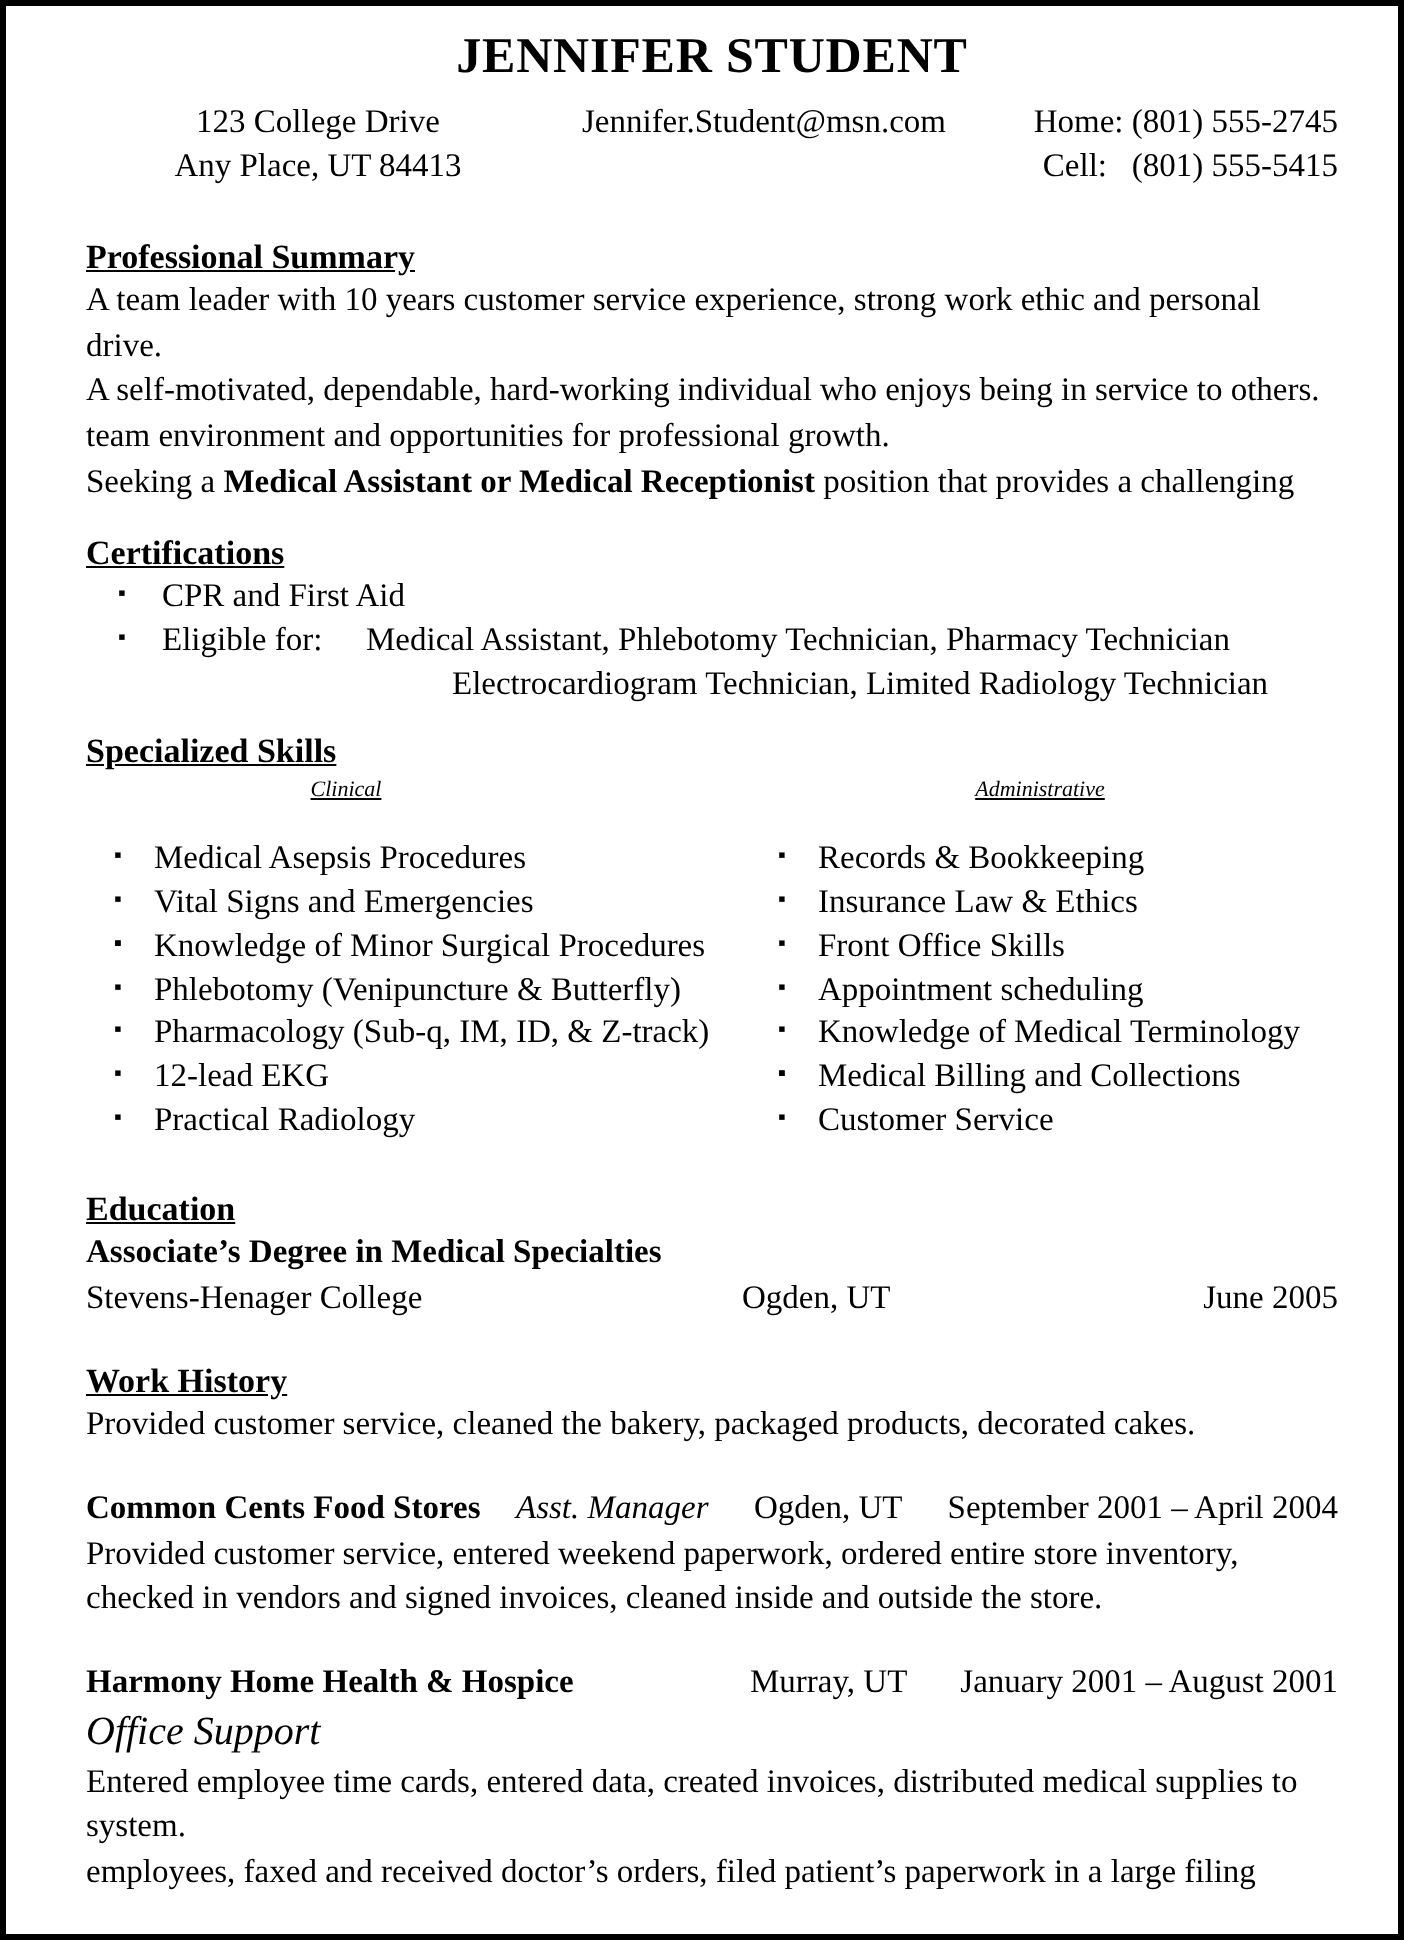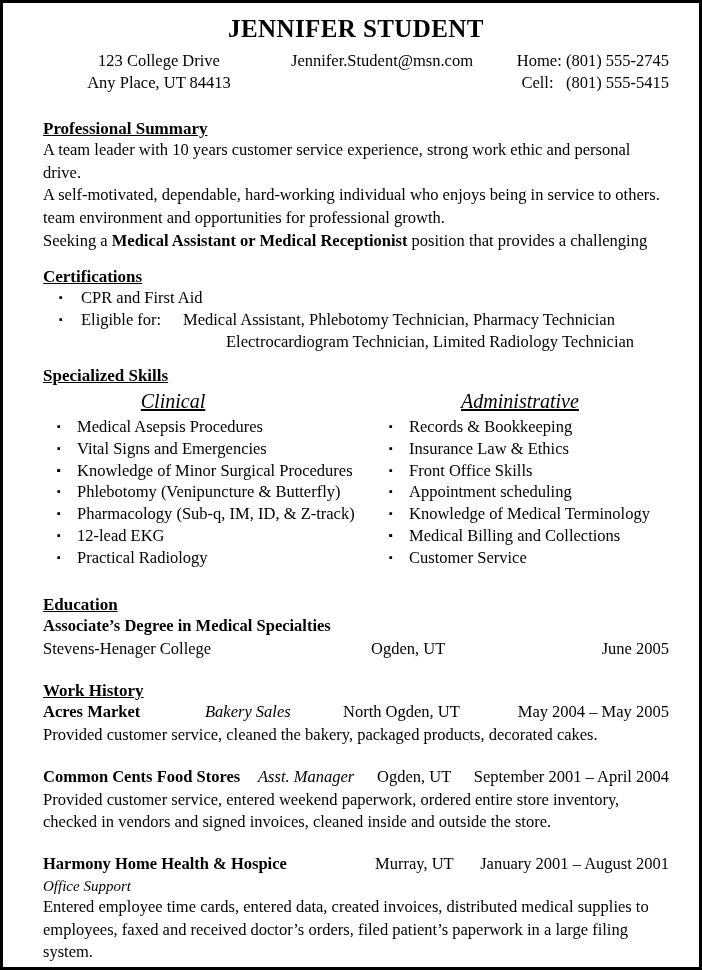--- a/index.html
+++ b/index.html
@@ -121,23 +121,23 @@
   .col {
     position: absolute;
     top: 0;
   }
   .col-left { left: 0px; width: 330px; }
   .col-right { left: 332px; width: 300px; }
   .col-title {
     text-align: center;
     font-style: italic;
     text-decoration: underline;
-    font-size: 20px;
+    font-size: 11px;
     line-height: 1.3;
-    margin-bottom: 2px;
+    margin-bottom: 16px;
   }
   .col-left .col-title { padding-right: 70px; }
   .col-right .col-title { padding-right: 10px; }
   .col ul.blist > li { padding-left: 34px; }
   .col ul.blist > li .bul { left: 14px; }
   .skills-spacer { height: 185px; }
 
   
   .edu-line {
     position: relative;
@@ -159,21 +159,21 @@
     white-space: nowrap;
   }
   .job-emp { font-weight: bold; }
   .job-title-i { font-style: italic; }
   .job-desc {
     font-size: 16.5px;
     line-height: 1.37;
   }
   .job-role {
     font-style: italic;
-    font-size: 15px;
+    font-size: 20px;
     line-height: 1.35;
   }
   .t1 { position: absolute; left: 0; }
   .t2 { position: absolute; }
   .t3 { position: absolute; }
   .t4 { position: absolute; }
 </style>
 </head>
 <body>
 
@@ -256,26 +256,20 @@
         <span class="edu-city">Ogden, UT</span>
         <span class="edu-date">June 2005</span>
       </div>
     </div>
 
     <div class="sec-block" style="margin-top:20px;">
       <div class="sec-head">Work History</div>
 
       
       <div class="job" style="margin-top:0px;">
-        <div class="job-line">
-          <span class="t1 job-emp">Acres Market</span>
-          <span class="t2 job-title-i" style="left:162px;">Bakery Sales</span>
-          <span class="t3" style="left:300px;">North Ogden, UT</span>
-          <span class="t4" style="right:0px;">May 2004 – May 2005</span>
-        </div>
         <div class="job-desc">Provided customer service, cleaned the bakery, packaged products, decorated cakes.</div>
       </div>
 
       
       <div class="job" style="margin-top:19px;">
         <div class="job-line">
           <span class="t1 job-emp">Common Cents Food Stores</span>
           <span class="t2 job-title-i" style="left:215px;">Asst. Manager</span>
           <span class="t3" style="left:334px;">Ogden, UT</span>
           <span class="t4" style="right:0px;">September 2001 – April 2004</span>
@@ -286,22 +280,22 @@
 
       
       <div class="job" style="margin-top:19px;">
         <div class="job-line">
           <span class="t1 job-emp">Harmony Home Health &amp; Hospice</span>
           <span class="t3" style="left:332px;">Murray, UT</span>
           <span class="t4" style="right:0px;">January 2001 – August 2001</span>
         </div>
         <div class="job-role">Office Support</div>
         <div class="job-desc">Entered employee time cards, entered data, created invoices, distributed medical supplies to</div>
+        <div class="job-desc">system.</div>
         <div class="job-desc">employees, faxed and received doctor’s orders, filed patient’s paperwork in a large filing</div>
-        <div class="job-desc">system.</div>
       </div>
 
       
       
 
     </div>
   </div>
 </div>
 
 </body></html>

